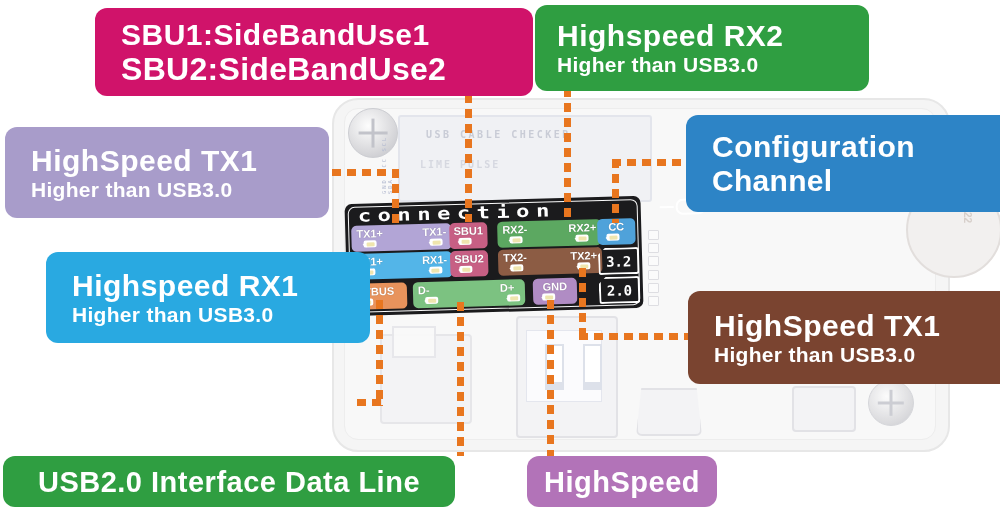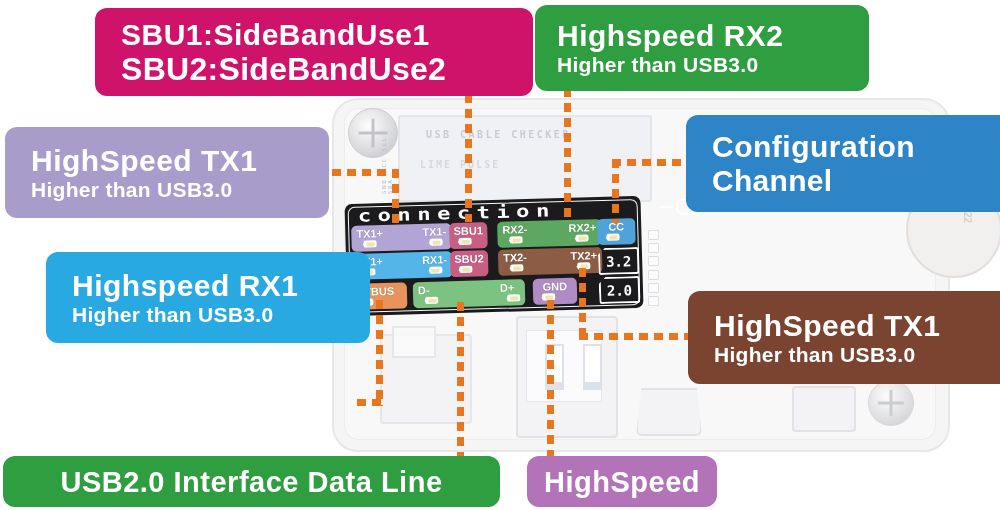--- a/index.html
+++ b/index.html
@@ -97,21 +97,21 @@
   .note.single .l1{font-size:29px;}
   #sbu-box{left:95px;top:8px;width:412px;height:88px;background:var(--c-magenta);}
   #sbu-box .l2{font-size:32px;line-height:34px;}
   #rx2-box{left:535px;top:5px;width:312px;height:86px;background:var(--c-green);padding-left:22px;}
   #tx1-box{left:5px;top:127px;width:298px;height:91px;background:var(--c-lavender);}
   #config-box{left:686px;top:115px;width:314px;height:97px;background:var(--c-config_blue);}
   #config-box .l2{font-size:30px;line-height:34px;}
   #rx1-box{left:5px;top:252px;width:298px;height:91px;background:var(--c-sky_blue);margin-left:41px;}
   #tx2-box{left:688px;top:291px;width:312px;height:93px;background:var(--c-brown);}
   #vbus-box{left:7px;top:373px;width:352px;height:55px;background:var(--c-accent);}
-  #usb2-box{left:3px;top:456px;width:497px;height:51px;background:var(--c-green);}
+  #usb2-box{left:3px;top:456px;width:452px;height:51px;background:var(--c-green);}
   #gnd-box{left:527px;top:456px;width:190px;height:51px;background:var(--c-purple);}
 </style>
 </head>
 <body>
 
 <div class="scene">
 
   <div class="case"></div>
   <div class="board"></div>
   <div class="battery"></div>

